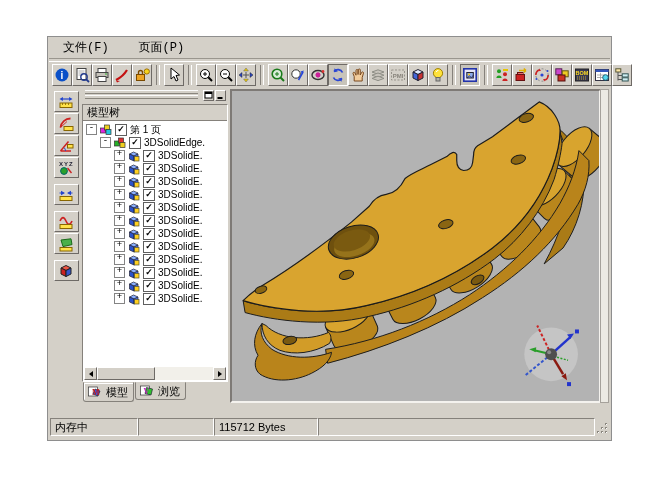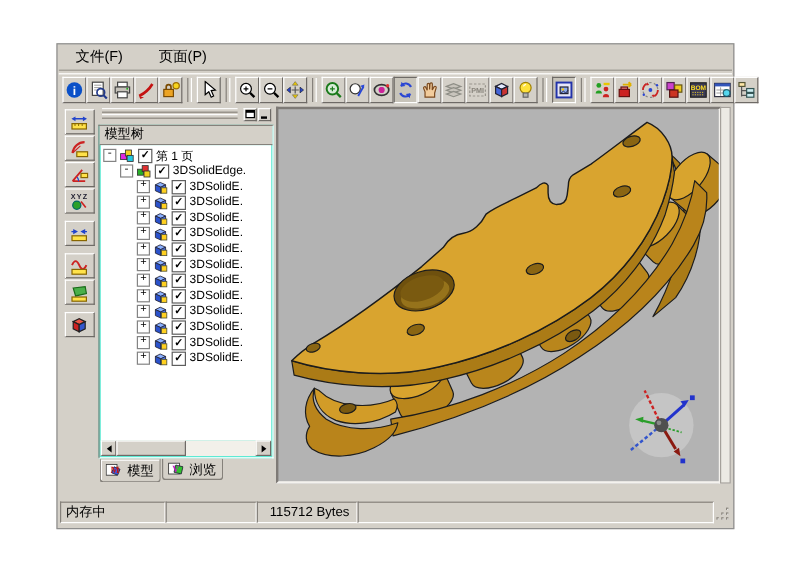--- a/index.html
+++ b/index.html
@@ -3,21 +3,21 @@
 <meta charset="utf-8">
 <style>
   html,body{margin:0;padding:0;}
   body{width:660px;height:477px;background:#fff;font-family:"Liberation Sans",sans-serif;}
   .desktop{position:relative;width:660px;height:477px;background:#fff;overflow:hidden;}
   .app{position:absolute;left:47px;top:36px;width:565px;height:405px;background:#d4d0c8;
        border:1px solid #8e8e8e;box-sizing:border-box;}
   
   .menubar{position:absolute;left:0;top:0;right:0;height:21px;display:flex;align-items:center;
            padding-left:13px;gap:26px;font-size:12px;color:#000;}
-  .menu-item{padding:1px 2px;cursor:default;}
+  .menu-item{padding:1px 2px;cursor:default;font-family:Liberation Mono, monospace;}
   .menusep{position:absolute;top:21px;left:1px;right:1px;height:2px;
            border-top:1px solid #9a968e;border-bottom:1px solid #ffffff;}
   
   .toolbar{position:absolute;top:25px;left:2px;right:2px;height:25px;display:flex;align-items:center;padding-left:2px;}
   .tbtn{width:20px;height:22px;border:1px solid;border-color:#ffffff #6e6a66 #6e6a66 #ffffff;
         background:#d4d0c8;display:flex;align-items:center;justify-content:center;box-sizing:border-box;flex:none;}
   .tbtn.pressed{border-color:#6e6a66 #ffffff #ffffff #6e6a66;background:#c8c4ba;}
   .tbtn.disabled{}
   .ticon{width:16px;height:16px;display:block;}
   .ticon svg{width:16px;height:16px;display:block;}
@@ -29,21 +29,21 @@
   .lbtn svg{width:16px;height:16px;display:block;}
   .lgap{height:5px;}
   
   .treepanel{position:absolute;left:34px;top:52px;width:146px;height:312px;}
   .ptitle{position:relative;height:12px;margin:1px 2px 2px 2px;}
   .grip{height:2px;border-top:1px solid #fbfbfb;border-bottom:1px solid #8a867e;margin:1px 28px 1px 1px;}
   .pbtns{position:absolute;right:0;top:0;display:flex;gap:1px;}
   .pbtn{width:11px;height:11px;border:1px solid;border-color:#ffffff #6e6a66 #6e6a66 #ffffff;background:#d4d0c8;
         display:flex;align-items:center;justify-content:center;box-sizing:border-box;}
   .pbtn svg{width:9px;height:9px;display:block;}
-  .pbox{position:absolute;top:15px;left:0;right:0;bottom:19px;background:#5eead4;
+  .pbox{position:absolute;top:15px;left:0;right:0;bottom:19px;background:#ffffff;
         border:1px solid;border-color:#85817b #ffffff #ffffff #85817b;}
   .phead{height:15px;line-height:15px;padding-left:4px;font-size:11px;background:#d4d0c8;
          border-bottom:1px solid #85817b;color:#000;}
   .ptree{position:absolute;top:16px;left:1px;right:1px;bottom:14px;background:#ffffff;overflow:hidden;padding-top:2px;}
   .trow{display:flex;align-items:center;height:13px;white-space:nowrap;}
   .texp{width:9px;height:9px;border:1px solid #848484;background:#fff;font-size:9px;line-height:7px;
         text-align:center;margin-right:3px;flex:none;color:#000;font-family:"Liberation Mono",monospace;}
   .tico{width:13px;height:12px;margin-right:2px;flex:none;}
   .tico svg{width:13px;height:12px;display:block;}
   .tchk{width:10px;height:10px;border:1px solid #5e5e5e;background:#fff;margin-right:3px;flex:none;
@@ -65,21 +65,21 @@
   
   .viewport{position:absolute;left:182px;top:52px;width:371px;height:314px;background:#b3b3b3;
             border:2px solid;border-color:#7e7a76 #f4f2ee #f4f2ee #7e7a76;box-sizing:border-box;overflow:hidden;}
   .viewport svg{display:block;}
   .rightstrip{position:absolute;right:2px;top:52px;width:9px;height:314px;background:#eceae4;
               border:1px solid #a5a19b;box-sizing:border-box;}
   
   .statusbar{position:absolute;left:2px;right:2px;bottom:2px;height:23px;display:flex;align-items:center;gap:0;}
   .scell{height:18px;border:1px solid;border-color:#85817b #ffffff #ffffff #85817b;background:#d4d0c8;
          font-size:11px;line-height:16px;padding-left:4px;box-sizing:border-box;color:#000;white-space:nowrap;overflow:hidden;}
-  .c0{width:88px;}.c1{width:76px;}.c2{width:84px;text-align:center;}.c3{flex:1;}
+  .c0{width:88px;}.c1{width:76px;}.c2{width:104px;}.c3{flex:1;}
   .sgrip{width:14px;height:18px;flex:none;}
 </style>
 </head>
 <body>
 
 <div class="desktop">
   <div class="app">
 
     <div class="menubar" id="menubar">
         <div class="menu-item">文件(F)</div>

